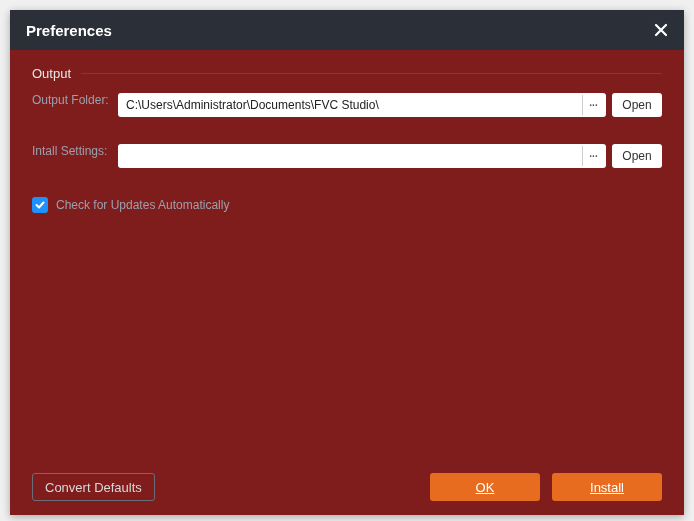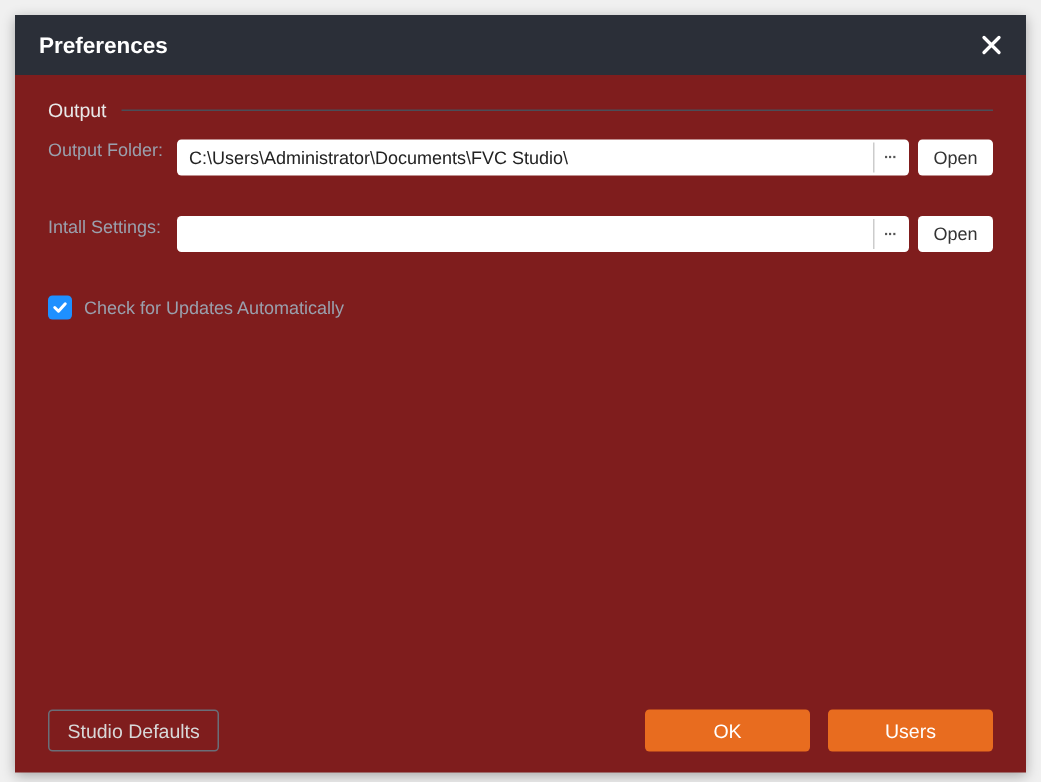--- a/index.html
+++ b/index.html
@@ -183,20 +183,21 @@
   }
   .btn-outline {
     border: 1px solid #6a6e78;
     color: #d8d8d8;
     padding: 0 12px;
   }
   .btn-primary {
     background: #e86c1f;
     color: #ffffff;
     width: 110px;
+    text-decoration: underline;
   }
   .footer-spacer { flex: 1; }
 </style>
 </head>
 <body>
 
 <div class="window">
 
   <div class="titlebar">
     <div class="titlebar-title">Preferences</div>
@@ -240,23 +241,23 @@
           <svg width="12" height="12" viewBox="0 0 12 12">
               <path d="M2.5 6 L5 8.5 L9.5 3.5" stroke="#ffffff" stroke-width="2" fill="none" stroke-linecap="round" stroke-linejoin="round"></path>
             </svg>
         </div>
         <div class="checkbox-label">Check for Updates Automatically</div>
       </div>
 
       <div class="spacer"></div>
 
       <div class="footer">
-        <div class="btn btn-outline">Studio Defaults</div>
+        <div class="btn btn-outline">Convert Defaults</div>
         <div class="footer-spacer"></div>
         <div class="btn btn-primary">OK</div>
-        <div class="btn btn-primary">Users</div>
+        <div class="btn btn-primary">Install</div>
       </div>
 
     </div>
 
   </div>
 
 </div>
 
 </body></html>

